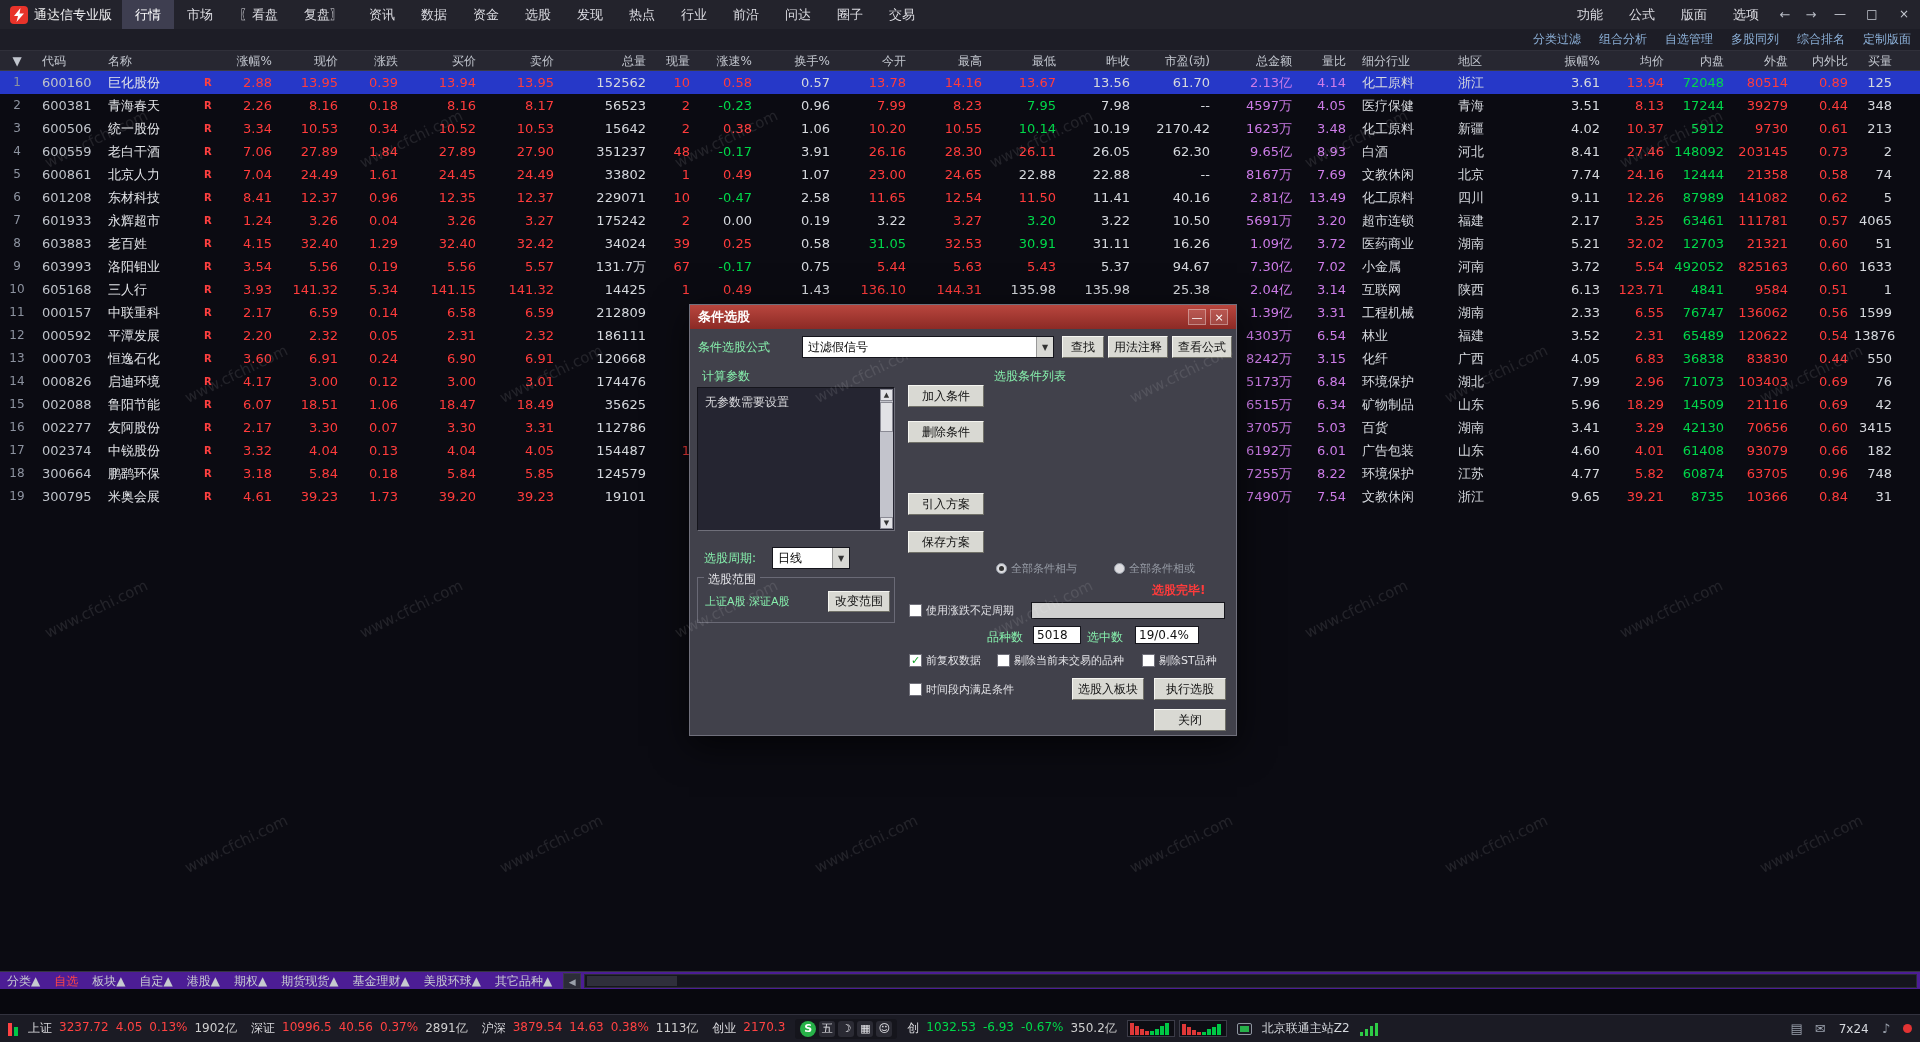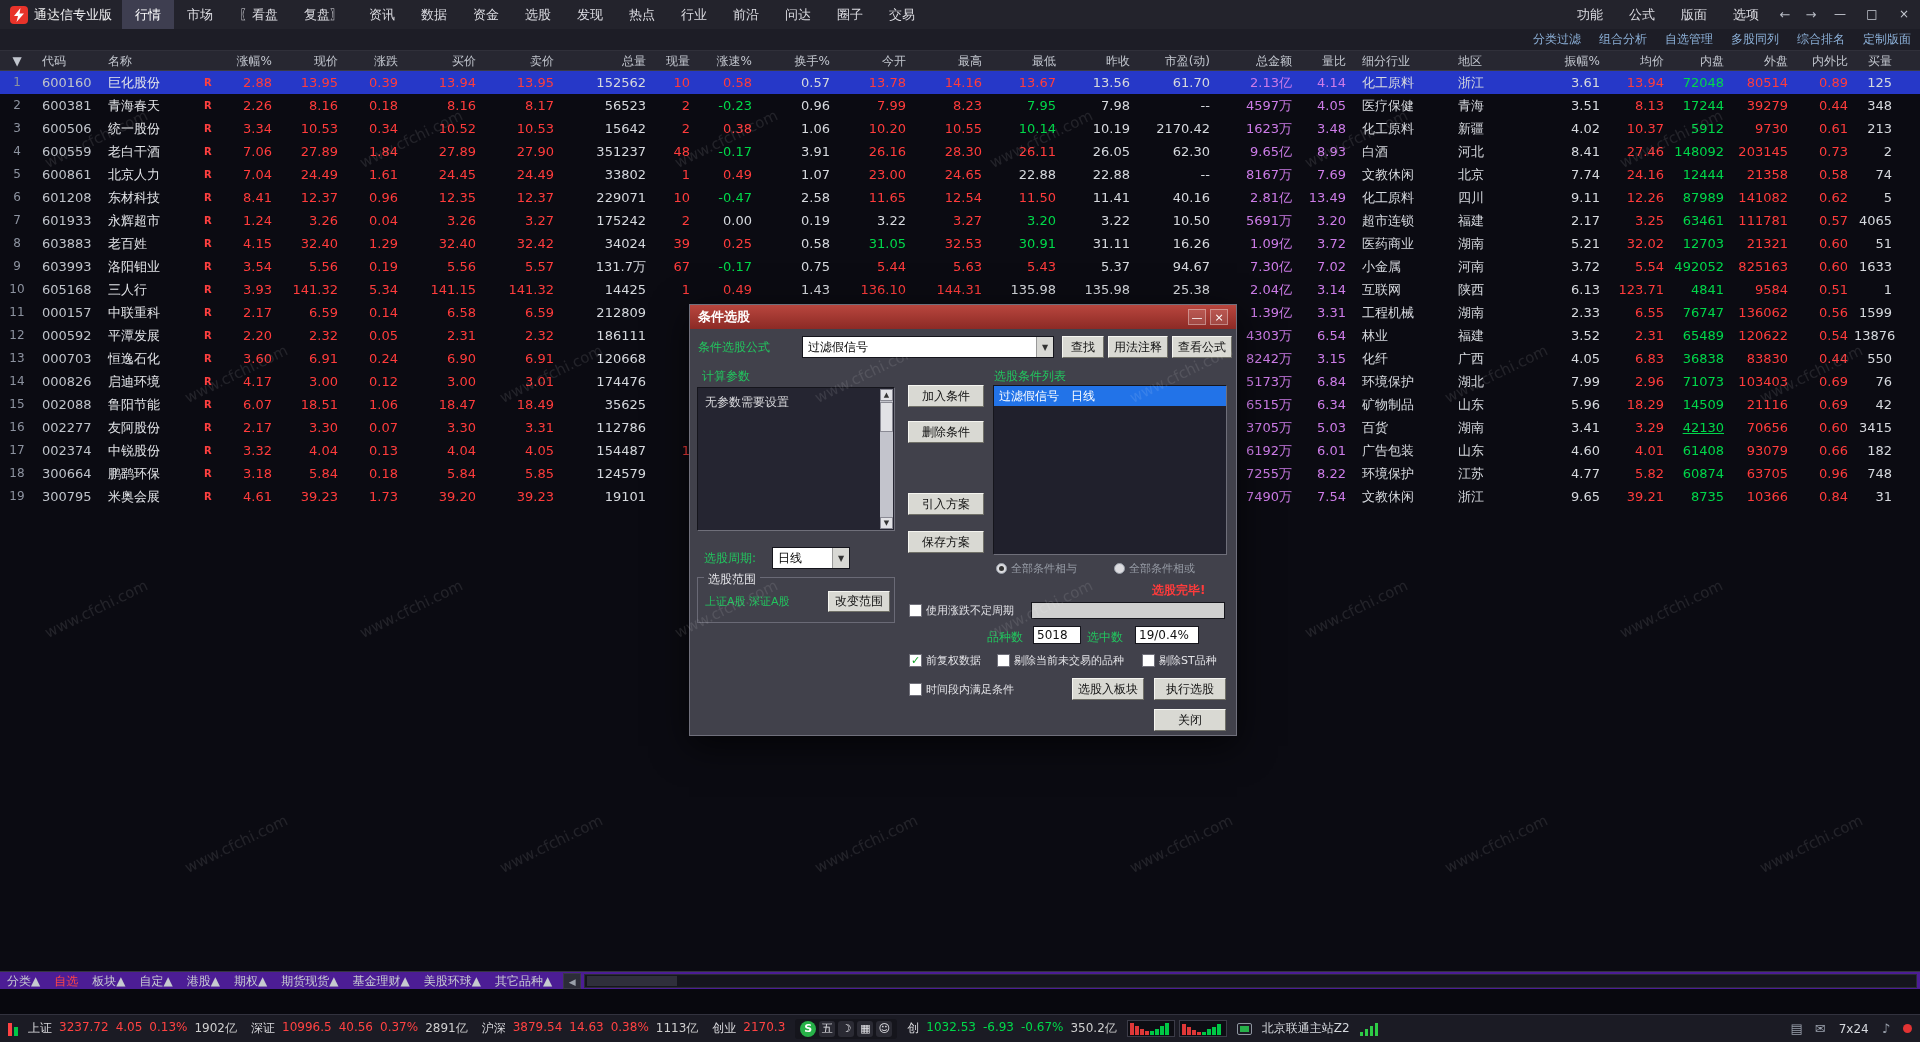--- a/index.html
+++ b/index.html
@@ -50,21 +50,21 @@
   .m{color:#cd7ce8}
 
   
   .dialog{position:absolute;left:689px;top:304px;width:548px;height:432px;background:#41414b;
     border:1px solid #70707c;box-shadow:0 10px 34px rgba(0,0,0,.65);z-index:40;font-size:12px}
   .dlg-title{height:24px;background:linear-gradient(#b9463e,#8c2a25);display:flex;align-items:center;
     padding:0 8px;color:#fff;font-size:13px;font-weight:bold}
   .dlg-btns{margin-left:auto;display:flex;gap:4px}
   .dlg-tbtn{width:18px;height:16px;line-height:15px;text-align:center;font-size:11px;color:#fff;
     background:rgba(255,255,255,.12);border:1px solid rgba(255,255,255,.35);font-weight:normal}
-  .dl{position:absolute;font-size:12px;line-height:14px;color:#22c55e;white-space:nowrap}
+  .dl{position:absolute;font-size:12px;line-height:14px;color:#86efac;white-space:nowrap}
   .glabel{position:absolute;font-size:12px;color:#e4e4e8;background:#41414b;padding:0 4px;z-index:2;white-space:nowrap}
   .gbox{position:absolute;border:1px solid #6a6a76}
   .combo{position:absolute;height:22px;background:#fff;border:1px solid #15151c;display:flex;align-items:center;
     font-size:12px;color:#000;padding-left:5px;overflow:hidden}
   .carr{margin-left:auto;width:17px;align-self:stretch;background:#d8d8d4;border-left:1px solid #999;
     display:flex;align-items:center;justify-content:center;font-size:8px;color:#333}
   .wbtn{position:absolute;background:#d9d9d3;border:1px solid;border-color:#f5f5f0 #707068 #707068 #f5f5f0;
     font-size:12px;color:#111;display:flex;align-items:center;justify-content:center;white-space:nowrap;
     font-family:inherit;cursor:default}
   .panel{position:absolute;background:#252531;border:1px solid;border-color:#15151c #6f6f7a #6f6f7a #15151c;color:#d8d8dc}
@@ -691,21 +691,21 @@
         <div class="td a-r r" style="width: 76px;"></div>
         <div class="td a-r r" style="width: 74px;"></div>
         <div class="td a-r w" style="width: 74px;"></div>
         <div class="td a-r w" style="width: 80px;"></div>
         <div class="td a-r m" style="width: 82px;">3705万</div>
         <div class="td a-r m" style="width: 54px;">5.03</div>
         <div class="td a-l2 w" style="width: 96px;">百货</div>
         <div class="td a-l2 w" style="width: 76px;">湖南</div>
         <div class="td a-r w" style="width: 82px;">3.41</div>
         <div class="td a-r r" style="width: 64px;">3.29</div>
-        <div class="td a-r g" style="width: 60px; text-decoration: underline;">42130</div>
+        <div class="td a-r g" style="width: 60px;">42130</div>
         <div class="td a-r r" style="width: 64px;">70656</div>
         <div class="td a-r r" style="width: 60px;">0.60</div>
         <div class="td a-r w" style="width: 44px;">3415</div>
       </div>
       <div class="tr">
         <div class="td a-c q" style="width: 34px;">17</div>
         <div class="td a-l cd" style="width: 66px;">002374</div>
         <div class="td a-l nm" style="width: 96px;">中锐股份</div>
         <div class="td a-l R" style="width: 22px;">R</div>
         <div class="td a-r r" style="width: 60px;">3.32</div>
@@ -822,23 +822,20 @@
         <i class="sarr sdown">▼</i>
       </div>
     </div>
 
     <div class="wbtn" style="left:218px;top:80px;width:76px;height:22px">加入条件</div>
     <div class="wbtn" style="left:218px;top:116px;width:76px;height:22px">删除条件</div>
     <div class="wbtn" style="left:218px;top:188px;width:76px;height:22px">引入方案</div>
     <div class="wbtn" style="left:218px;top:226px;width:76px;height:22px">保存方案</div>
 
     <span class="dl" style="left:304px;top:64px">选股条件列表</span>
-    <div class="listbox" style="left:303px;top:80px;width:234px;height:170px">
-      <div class="lsel">过滤假信号　日线</div>
-    </div>
 
     <span class="radio on" style="left:306px;top:256px">
         <i></i>
         <b style="font-weight:normal">全部条件相与</b>
       </span>
     <span class="radio" style="left:424px;top:256px">
         <i></i>
         <b style="font-weight:normal">全部条件相或</b>
       </span>
 

